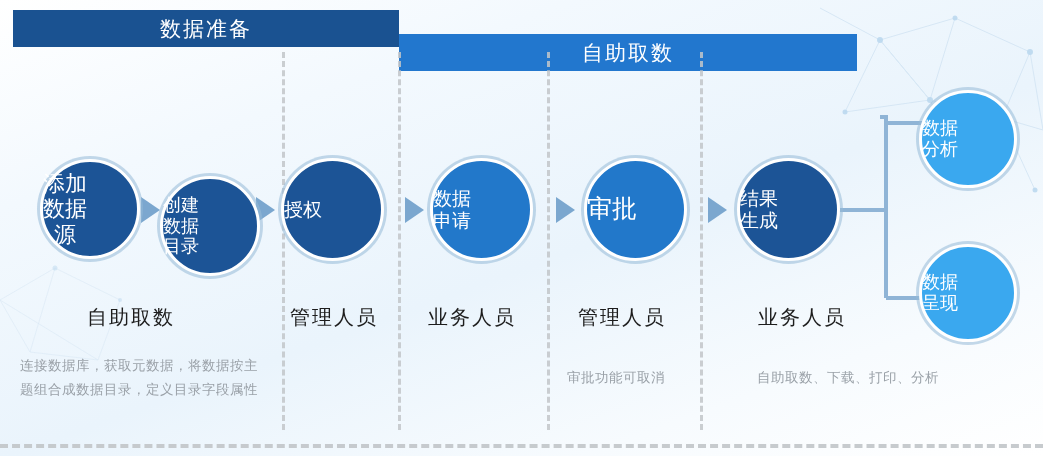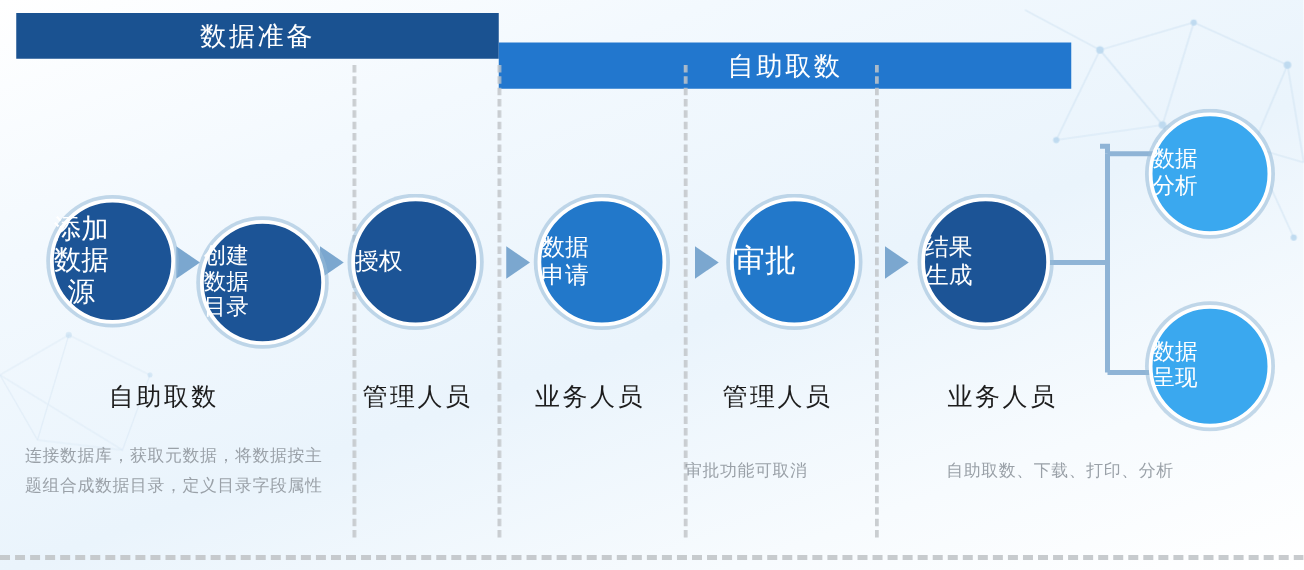--- a/index.html
+++ b/index.html
@@ -234,16 +234,16 @@
     </div>
   </div>
 
   <div class="role" style="left:87px;  top:304px">自助取数</div>
   <div class="role" style="left:290px; top:304px">管理人员</div>
   <div class="role" style="left:428px; top:304px">业务人员</div>
   <div class="role" style="left:578px; top:304px">管理人员</div>
   <div class="role" style="left:758px; top:304px">业务人员</div>
 
   <div class="desc" style="left:20px; top:354px; width:250px">连接数据库，获取元数据，将数据按主题组合成数据目录，定义目录字段属性</div>
-  <div class="desc" style="left:548px; top:366px; width:160px">审批功能可取消</div>
+  <div class="desc" style="left:567px; top:366px; width:160px">审批功能可取消</div>
   <div class="desc" style="left:757px; top:366px; width:260px">自助取数、下载、打印、分析</div>
 
 </div>
 
 </body></html>

